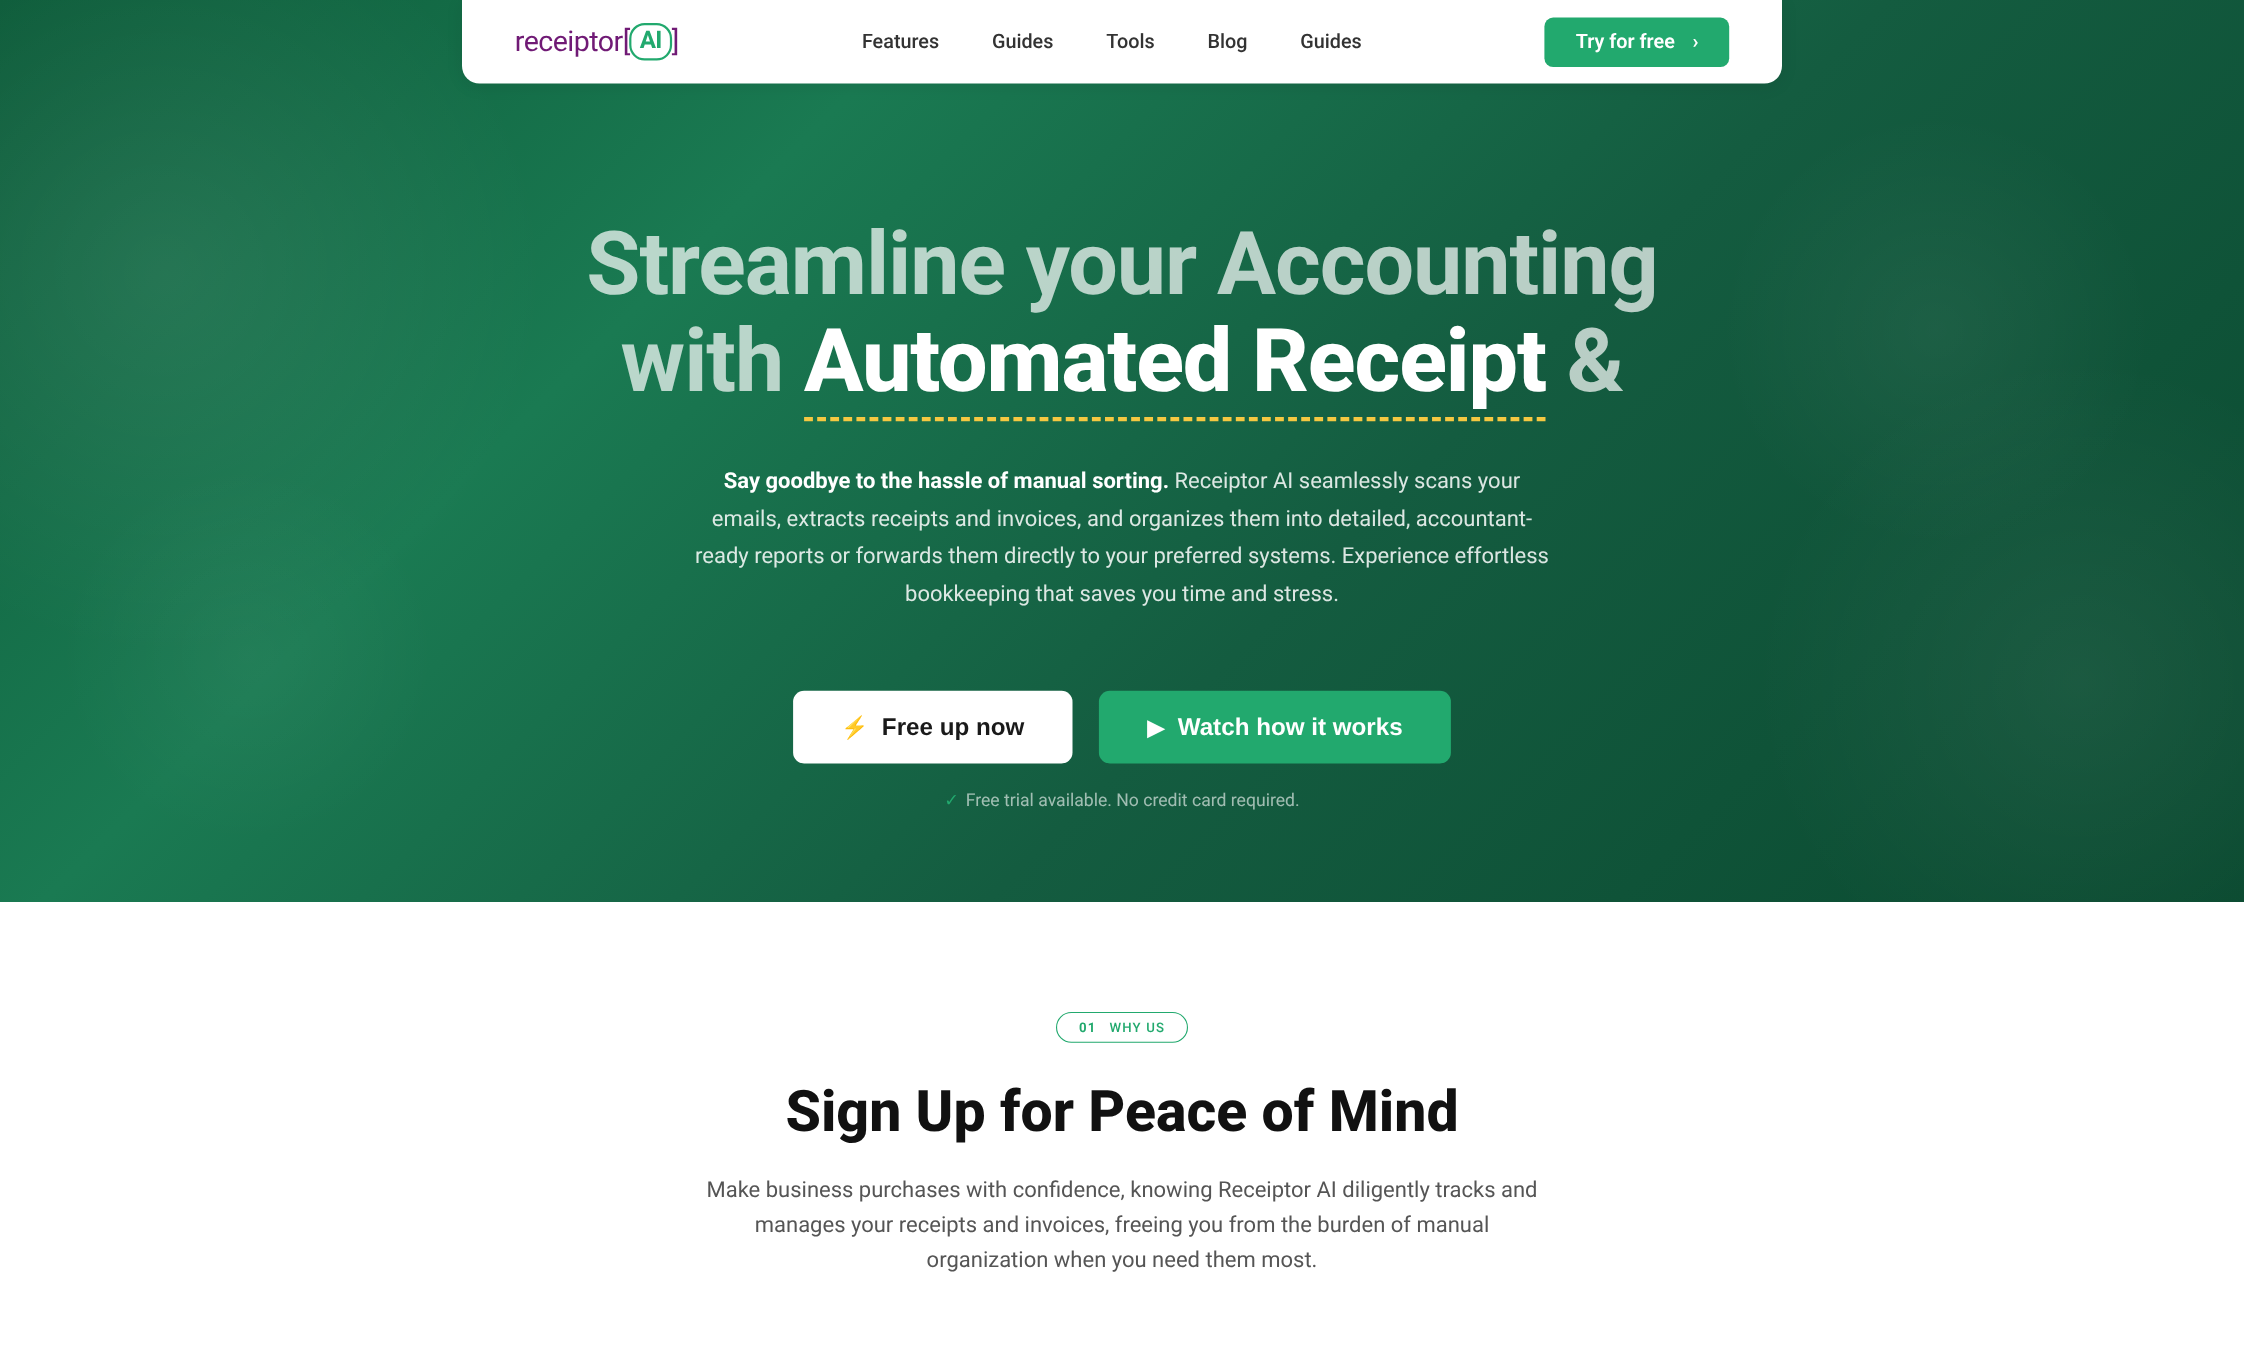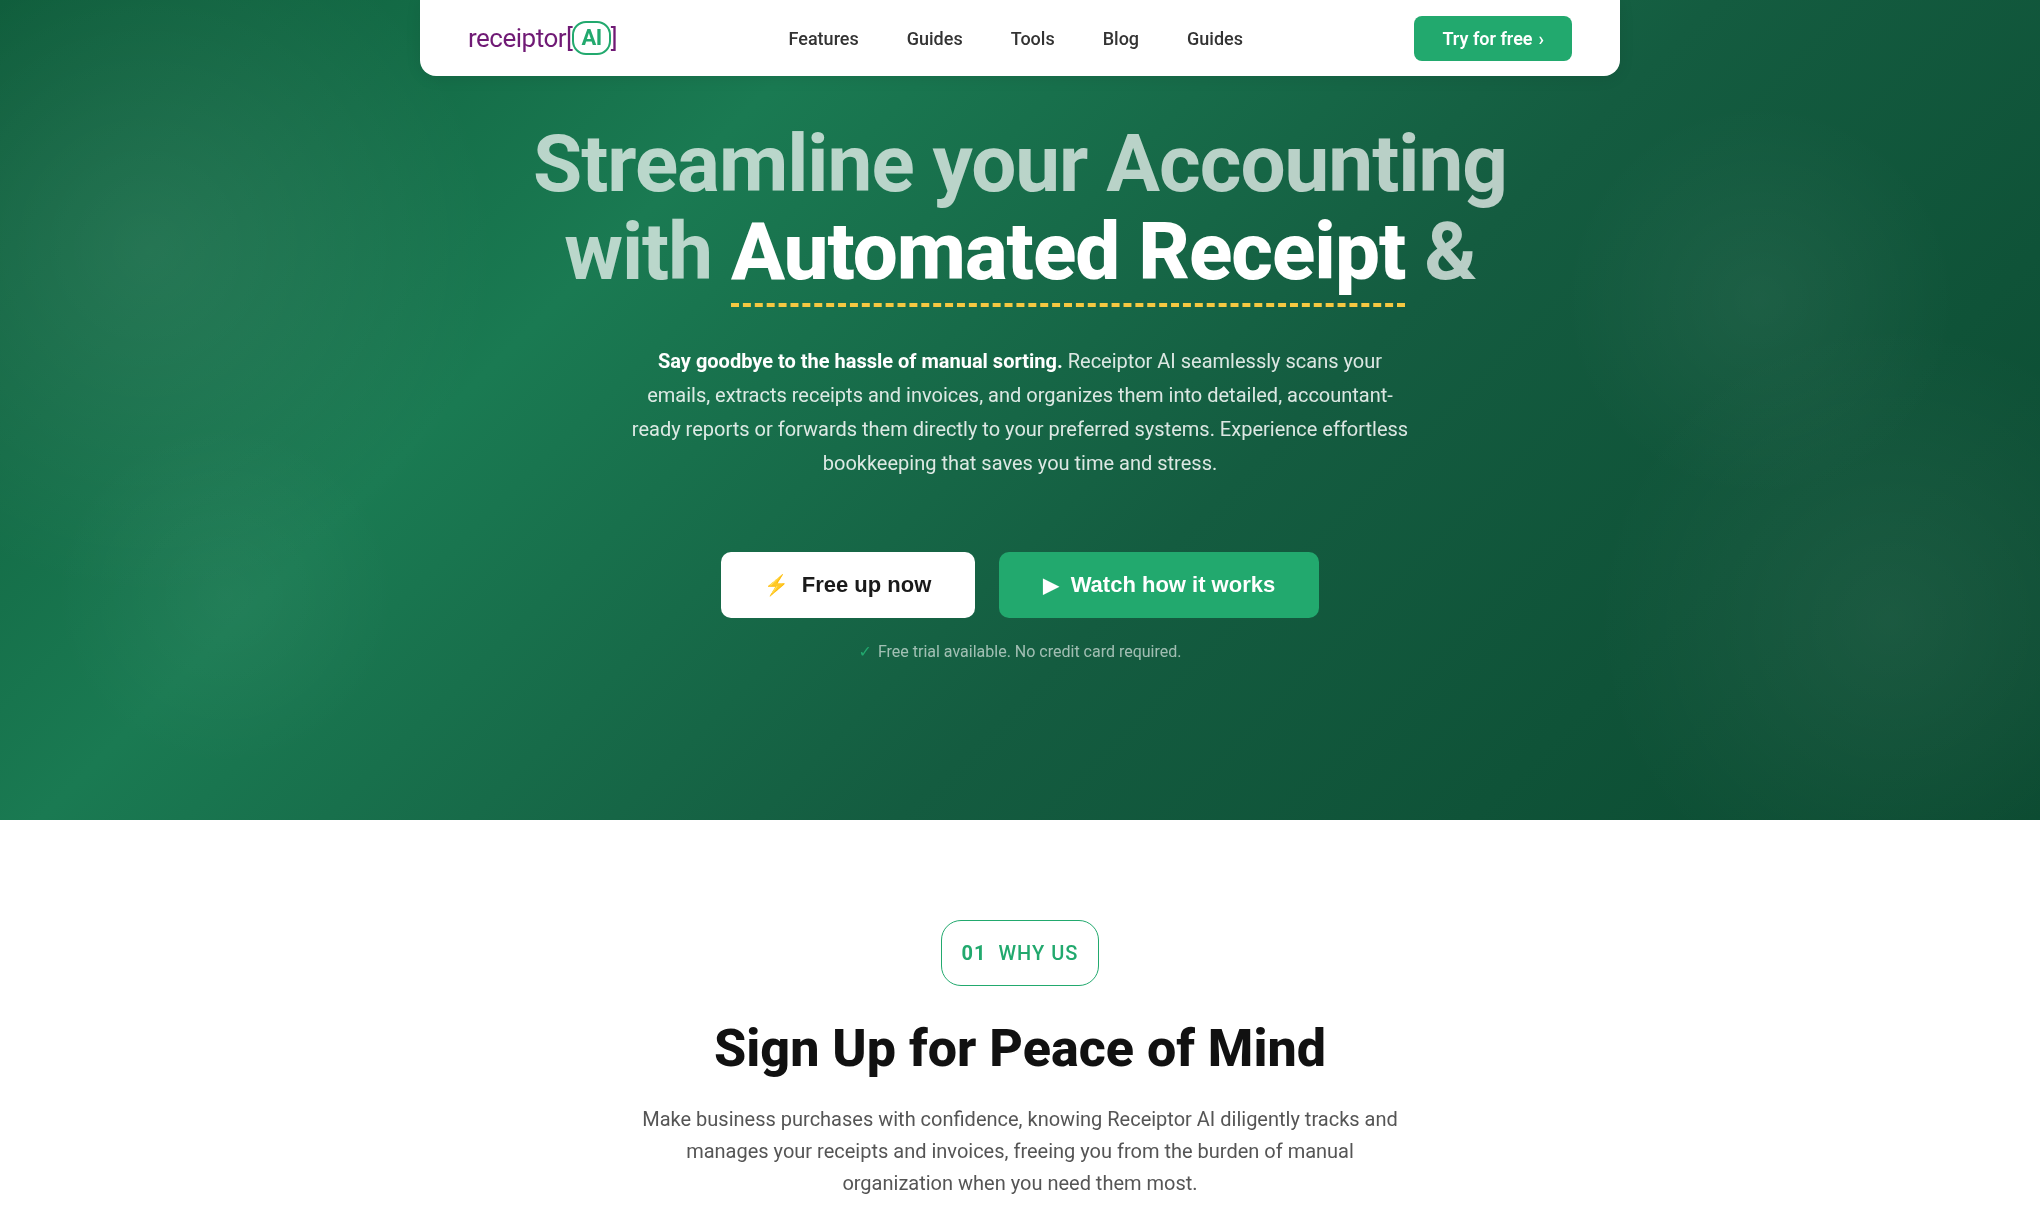--- a/index.html
+++ b/index.html
@@ -80,37 +80,38 @@
     .nav-cta {
       background: #22a96e;
       color: #fff !important;
       border-radius: 8px;
       padding: 12px 28px;
       font-size: 18px;
       font-weight: 600;
       text-decoration: none;
       display: flex;
       align-items: center;
-      gap: 6px;
+      gap: 16px;
     }
 
     .nav-cta-arrow {
       font-size: 18px;
     }
 
     
     .hero {
       background: linear-gradient(135deg, #0d5c3a 0%, #1a7a52 30%, #145c40 60%, #0a4a30 100%);
       min-height: 820px;
       position: relative;
       display: flex;
       flex-direction: column;
       align-items: center;
       overflow: hidden;
       margin-top: -76px;
+      padding-top: 76px;
     }
 
     
     .hero::before {
       content: '';
       position: absolute;
       top: -100px;
       left: -200px;
       width: 700px;
       height: 700px;
@@ -281,22 +282,22 @@
       background: #fff;
       padding: 100px 40px 60px;
       display: flex;
       flex-direction: column;
       align-items: center;
     }
 
     .section-tag {
       border: 1.5px solid #22a96e;
       border-radius: 20px;
-      padding: 20px 20px;
-      font-size: 20px;
+      padding: 6px 20px;
+      font-size: 12px;
       color: #22a96e;
       font-weight: 500;
       letter-spacing: 1px;
       display: flex;
       align-items: center;
       gap: 12px;
       margin-bottom: 32px;
     }
 
     .section-tag-num {

